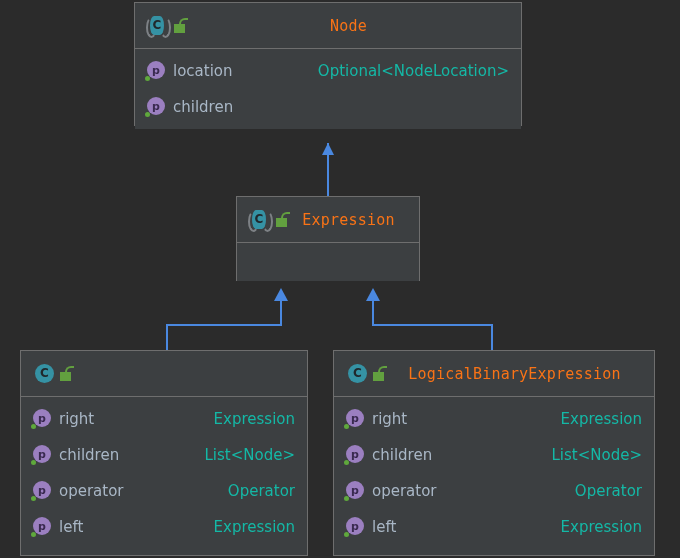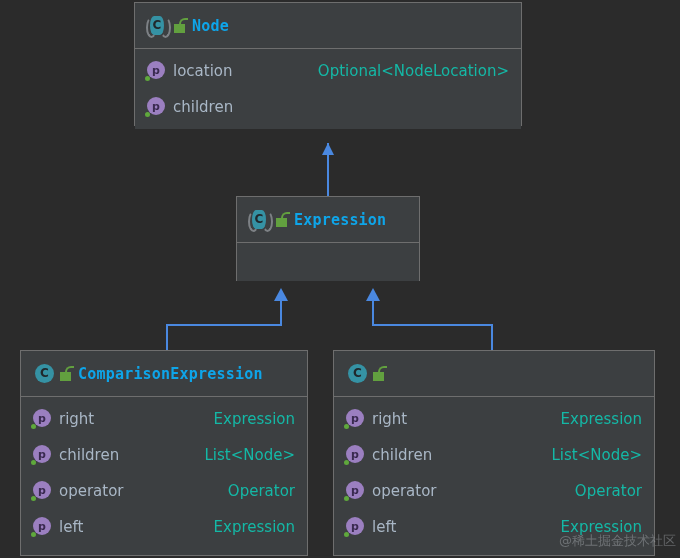--- a/index.html
+++ b/index.html
@@ -49,29 +49,28 @@
     box-sizing: border-box;
     background: #3c3f41;
     padding: 4px 0 4px 0;
   }
   .uml-body.empty {
     height: 38px;
     padding: 0;
   }
 
   .class-name {
-    color: #0ea5e9;
+    color: #f97316;
     font-family: "DejaVu Sans Mono", monospace;
     font-size: 15px;
     letter-spacing: 0.2px;
     white-space: nowrap;
     flex: 1;
-    text-align: left;
+    text-align: center;
     padding-right: 6px;
-    font-weight: bold;
   }
 
   
   .icon-class {
     position: relative;
     width: 24px;
     height: 22px;
     flex: 0 0 auto;
     margin-right: 3px;
   }
@@ -269,21 +268,20 @@
 
   <div class="uml-class" id="cls-comparison" style="left:20px; top:350px; width:288px; height:206px;">
     <div class="uml-header">
       <span class="icon-class">
         <span class="disc">C</span>
       </span>
       <span class="icon-lock">
         <span class="shackle"></span>
           <span class="body"></span>
       </span>
-      <span class="class-name">ComparisonExpression</span>
     </div>
     <div class="uml-body">
       <div class="member-row">
         <span class="icon-prop">
           <span class="disc">p</span>
             <span class="dot"></span>
         </span>
         <span class="member-name">right</span>
         <span class="member-type">Expression</span>
       </div>
@@ -316,20 +314,21 @@
 
   <div class="uml-class" id="cls-logical" style="left:333px; top:350px; width:322px; height:206px;">
     <div class="uml-header">
       <span class="icon-class">
         <span class="disc">C</span>
       </span>
       <span class="icon-lock">
         <span class="shackle"></span>
           <span class="body"></span>
       </span>
+      <span class="class-name">LogicalBinaryExpression</span>
     </div>
     <div class="uml-body">
       <div class="member-row">
         <span class="icon-prop">
           <span class="disc">p</span>
             <span class="dot"></span>
         </span>
         <span class="member-name">right</span>
         <span class="member-type">Expression</span>
       </div>
@@ -353,15 +352,14 @@
         <span class="icon-prop">
           <span class="disc">p</span>
             <span class="dot"></span>
         </span>
         <span class="member-name">left</span>
         <span class="member-type">Expression</span>
       </div>
     </div>
   </div>
 
-  <div id="watermark">@稀土掘金技术社区</div>
 
 </div>
 
 </body></html>

